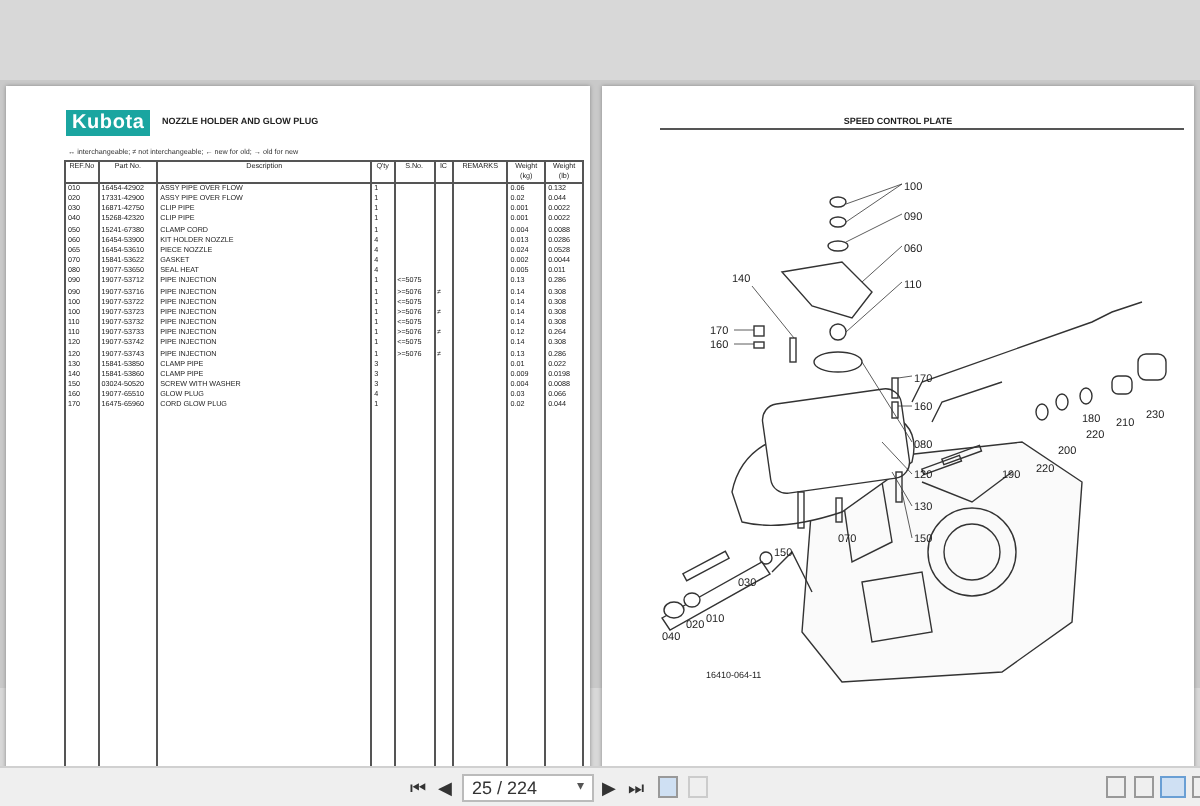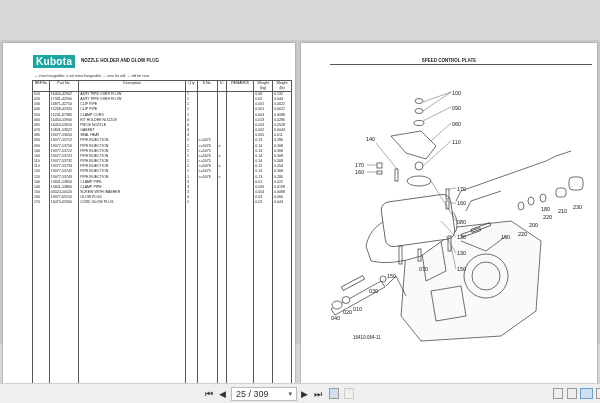--- a/index.html
+++ b/index.html
@@ -415,21 +415,21 @@
     <div class="rule" style="left:29px; width:262px; bottom:15px;"></div>
     <div class="foot-ref" style="left:29px;">Reference: 015014</div>
     <div class="foot-page" style="right:6px;">Page:11</div>
   </div>
 </div>
 
 <div class="toolbar">
   <span class="tb-btn" style="left:205px;"><span>⏮</span></span>
   <span class="tb-btn" style="left:219px;"><span>◀</span></span>
   <div class="page-input">
-    <span>25 / 309</span>
+    <span>25 / 224</span>
     <span class="dropdown">▾</span>
   </div>
   <span class="tb-btn" style="left:301px;"><span>▶</span></span>
   <span class="tb-btn" style="left:314px;"><span>⏭</span></span>
   <span class="view-btn" style="left:329px; background:#cfe0f3;"></span>
   <span class="view-btn" style="left:344px; opacity:0.4;"></span>
   <span class="view-btn" style="left:553px;"></span>
   <span class="view-btn" style="left:567px;"></span>
   <span class="view-btn active" style="left:580px; width:13px;"></span>
   <span class="view-btn" style="left:596px; width:6px;"></span>

